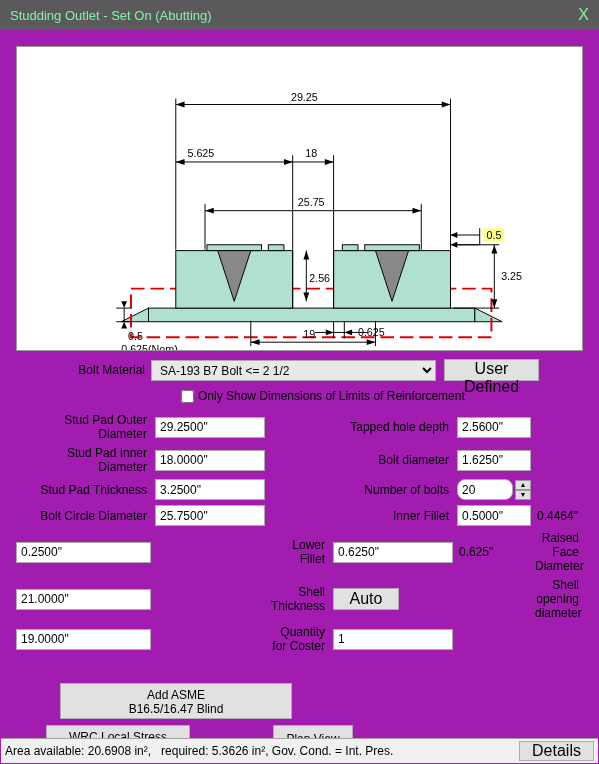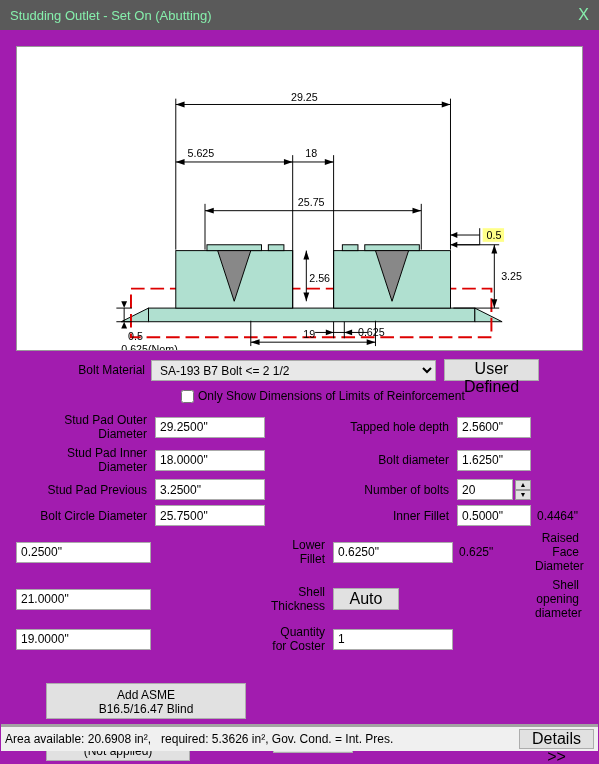--- a/index.html
+++ b/index.html
@@ -65,38 +65,38 @@
   .fields {
     display: grid;
     grid-template-columns: 135px 110px 60px 120px 74px 48px;
     column-gap: 4px;
     row-gap: 5px;
     align-items: center;
   }
   .fields .lbl { text-align: right; padding-right: 4px; }
   .fields input { width: 100%; }
   .spinner-cell { display: flex; align-items: center; }
-  .spinner-cell input { flex: 1; }
+  .spinner-cell input { flex: 1; border-radius: 8px; }
   .spinner-btns { display: flex; flex-direction: column; margin-left: 2px; }
   .spinner-btns button {
     width: 16px; height: 10px; font-size: 7px; line-height: 6px;
     border: 1px solid #999; background: #e1e1e1; padding: 0; cursor: pointer;
   }
   .val-text { font-size: 12px; padding-left: 2px; }
   .btn-large {
     font-family: inherit; font-size: 12px;
     background: #e1e1e1; border: 1px solid #adadad;
     text-align: center; cursor: pointer; padding: 4px 8px;
   }
   .bottom-btns { margin-top: 30px; }
   .status-bar {
     position: absolute;
-    left: 1px; right: 1px; bottom: 13px;
+    left: 1px; right: 1px; bottom: 1px;
     background: #f0f0f0;
-    border-top: 3px solid #a3a3a3;
+    border-top: 1px solid #a3a3a3;
     display: flex;
     align-items: center;
     justify-content: space-between;
     padding: 2px 4px;
     font-size: 12px;
   }
   .status-bar .btn { height: 20px; }
   .dim-text { font-family: Arial, sans-serif; font-size: 11px; fill: #000; }
   .hl { fill: #ffff88; }
 </style>
@@ -221,21 +221,21 @@
       <input type="text" value="2.5600&quot;" style="">
       <div></div>
 
       <div class="lbl">Stud Pad Inner Diameter</div>
       <input type="text" value="18.0000&quot;" style="">
       <div></div>
       <div class="lbl">Bolt diameter</div>
       <input type="text" value="1.6250&quot;" style="">
       <div></div>
 
-      <div class="lbl">Stud Pad Previous</div>
+      <div class="lbl">Stud Pad Thickness</div>
       <input type="text" value="3.2500&quot;" style="">
       <div></div>
       <div class="lbl">Number of bolts</div>
       <div class="spinner-cell">
         <input type="text" value="20" style="">
         <div class="spinner-btns">
           <button>▲</button>
           <button>▼</button>
         </div>
       </div>
@@ -263,21 +263,21 @@
 
       <div class="lbl">Shell opening diameter</div>
       <input type="text" value="19.0000&quot;" style="">
       <div></div>
       <div class="lbl">Quantity for Coster</div>
       <input type="text" value="1" style="">
       <div></div>
     </div>
 
     <div class="bottom-btns">
-      <button class="btn-large" style="width:200px;height:36px;margin-left:30px;white-space:pre-line">Add ASME
+      <button class="btn-large" style="width:232px;height:36px;margin-left:44px;white-space:pre-line">Add ASME
 B16.5/16.47 Blind</button>
       <div style="height:6px"></div>
       <div style="display:flex;align-items:flex-start">
         <button class="btn-large" style="width:144px;height:36px;margin-left:30px;white-space:pre-line">WRC Local Stress
 (Not applied)</button>
         <div style="flex:1"></div>
         <button class="btn-large" style="width:80px;height:28px;margin-right:230px">Plan View</button>
       </div>
       <div style="display:flex;justify-content:flex-end;margin-top:10px;gap:20px;padding-right:12px">
         <button class="btn" style="width:95px">&lt;&lt; Previous</button>

